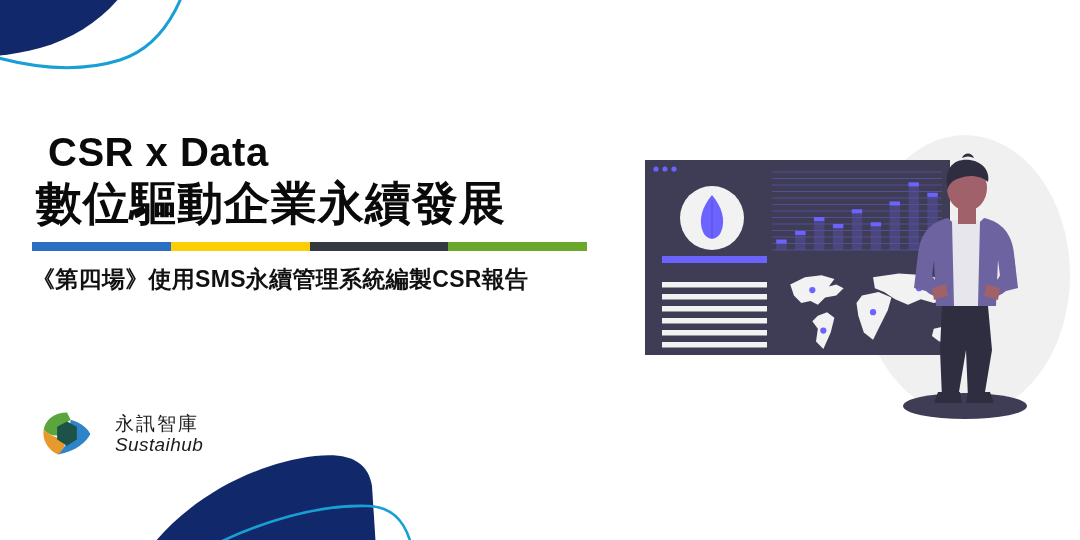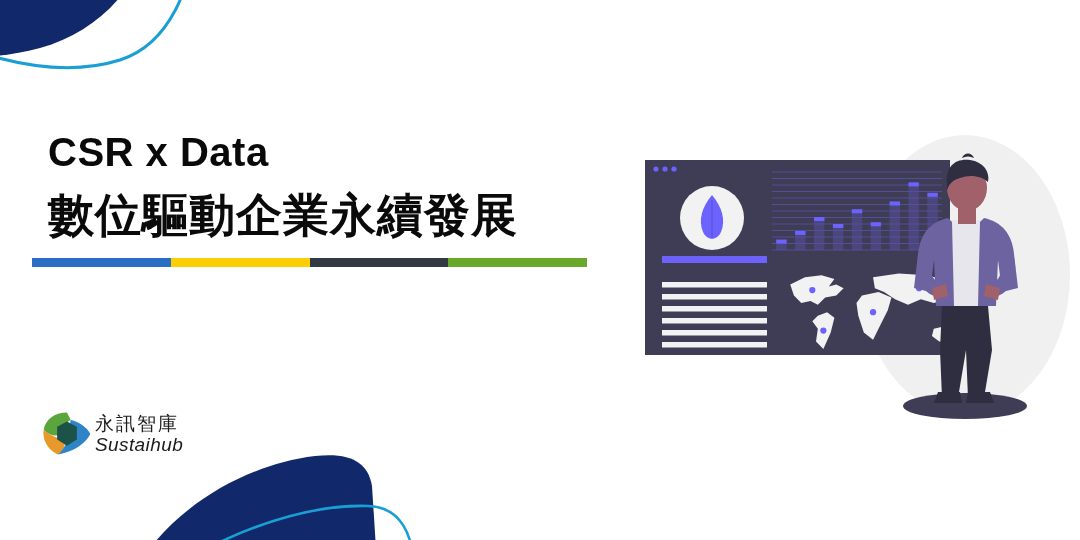--- a/index.html
+++ b/index.html
@@ -15,38 +15,38 @@
   .deco-bc{left:100px;top:440px;width:320px;height:140px;}
 
   
   .content{position:absolute;left:32px;top:132px;width:580px;}
   .title-en{
     font-size:40px;font-weight:bold;color:#0a0a0a;letter-spacing:0.5px;
     line-height:1.0;margin:0 0 4px 16px;
   }
   .title-cn{
     font-size:46px;font-weight:bold;color:#0a0a0a;letter-spacing:1px;
-    line-height:1.18;margin:16px;white-space:nowrap;
+    line-height:1.18;margin:4px;white-space:nowrap;
   }
   .colorbar{display:flex;width:555px;height:9px;margin-top:12px;}
   .colorbar span{flex:1 1 0;height:100%;display:block;}
   .subtitle{
     font-size:23px;font-weight:bold;color:#111;margin-top:13px;
     letter-spacing:0.3px;white-space:nowrap;
   }
   .info{margin-top:24px;}
   .info-line{
     font-size:20.5px;color:#111;line-height:1.55;letter-spacing:0.2px;
     white-space:nowrap;
   }
 
   
   .logo-row{position:absolute;left:40px;top:408px;display:flex;align-items:center;}
   .logo-mark{width:54px;height:52px;display:block;}
-  .logo-text{margin-left:1px;display:flex;flex-direction:column;justify-content:flex-end;}
+  .logo-text{margin-left:21px;display:flex;flex-direction:column;justify-content:flex-end;}
   .logo-cn{font-size:19px;color:#1c1c1c;letter-spacing:2px;line-height:1.12;}
   .logo-en{font-size:19px;color:#1c1c1c;font-style:italic;line-height:1.12;letter-spacing:0.4px;}
 
   
   .illus{position:absolute;left:620px;top:110px;width:460px;height:330px;}
 </style>
 </head>
 <body>
 
 <div class="poster">
@@ -65,20 +65,21 @@
     <h1 class="title-en">CSR x Data</h1>
     <h2 class="title-cn">數位驅動企業永續發展</h2>
 
     <div class="colorbar">
       <span style="background:#2a6fc4"></span>
       <span style="background:#fccf05"></span>
       <span style="background:#343a42"></span>
       <span style="background:#6aa82b"></span>
     </div>
 
+    <div class="subtitle">《第四場》使用SMS永續管理系統編製CSR報告</div>
 
     <div class="info">
     </div>
   </div>
 
   <div class="logo-row">
     <svg class="logo-mark" viewBox="0 0 60 58">
       <path d="M30 5 C 16 5, 6 13, 4 24 C 9 30, 16 32, 22 30 C 24 22, 27 17, 34 13 Z" fill="#5aa63c"></path>
       <path d="M4 24 C 2 34, 8 47, 20 52 C 27 47, 29 40, 27 34 C 19 34, 11 31, 4 24 Z" fill="#e79a2b"></path>
       <path d="M34 13 C 46 16, 54 24, 56 29 C 52 38, 40 48, 20 52 C 28 44, 32 36, 32 29 C 32 22, 34 17, 34 13 Z" fill="#2f84c8"></path>

